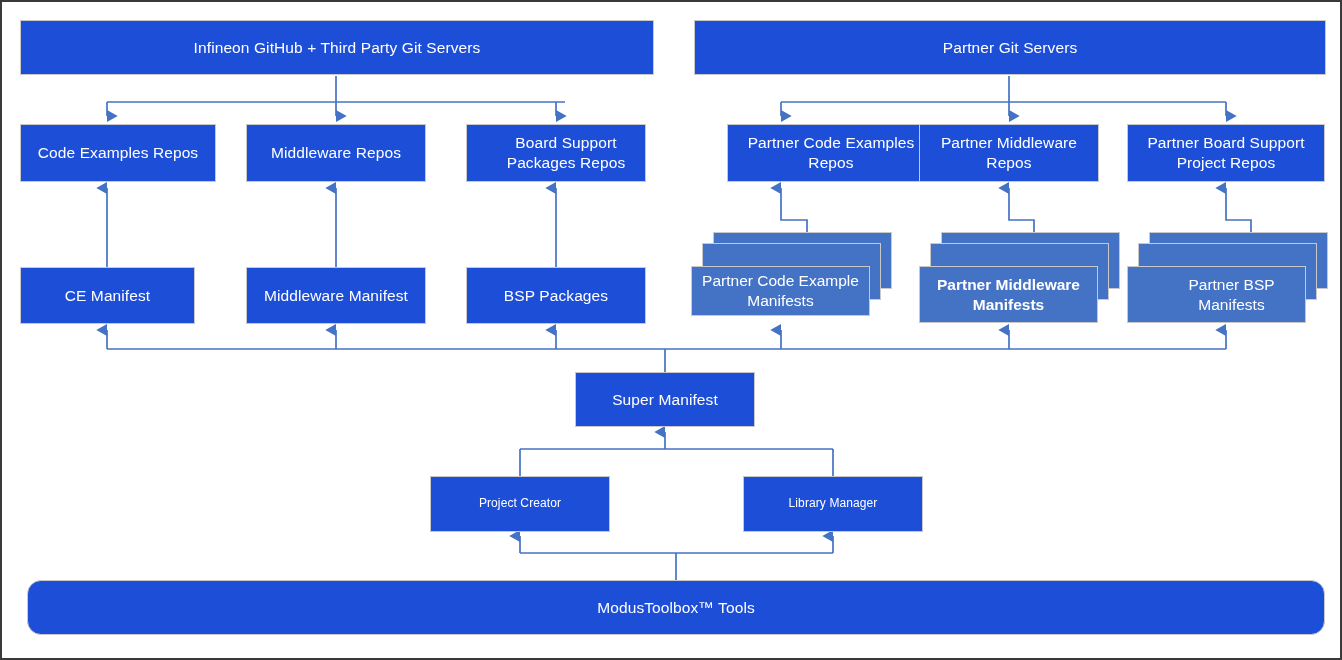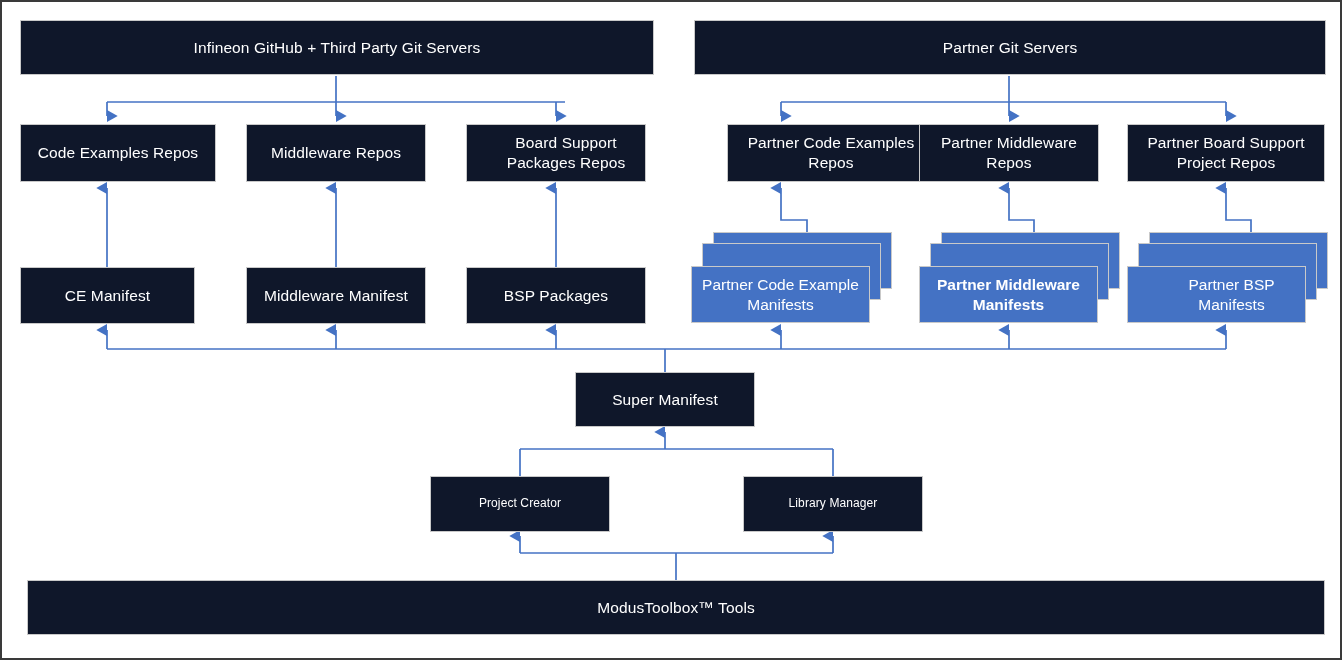--- a/index.html
+++ b/index.html
@@ -24,21 +24,21 @@
     position: absolute;
     left: 0;
     top: 0;
     width: 1342px;
     height: 660px;
     pointer-events: none;
     z-index: 1;
   }
   .node {
     position: absolute;
-    background: #0f172a;
+    background: #1d4ed8;
     border: 1px solid #c9c9c9;
     box-sizing: border-box;
     color: #ffffff;
     display: flex;
     align-items: center;
     justify-content: center;
     text-align: center;
     line-height: 1.28;
     z-index: 3;
     padding: 2px 6px;
@@ -209,21 +209,21 @@
     <span class="node-label">Middleware Manifest</span>
   </div>
 
   <div class="node manifest" style="left:464px; top:265px; width:180px; height:57px;">
     <span class="node-label">BSP Packages</span>
   </div>
 
   <div class="stack" style="left:689px; top:230px; width:212px; height:95px;">
     <div class="card back" style="left:22px; top:0px; width:179px; height:57px;"></div>
     <div class="card mid" style="left:11px; top:11px; width:179px; height:57px;"></div>
-    <div class="card front" style="left:0px; top:34px; width:179px; height:57px;">
+    <div class="card front" style="left:0px; top:34px; width:179px; height:50px;">
       <span class="node-label">Partner Code Example Manifests</span>
     </div>
   </div>
 
   <div class="stack" style="left:917px; top:230px; width:212px; height:95px;">
     <div class="card back" style="left:22px; top:0px; width:179px; height:57px;"></div>
     <div class="card mid" style="left:11px; top:11px; width:179px; height:57px;"></div>
     <div class="card front" style="left:0px; top:34px; width:179px; height:57px;font-weight:bold;">
       <span class="node-label">Partner Middleware Manifests</span>
     </div>
@@ -242,17 +242,17 @@
   </div>
 
   <div class="node tool" style="left:428px; top:474px; width:180px; height:56px;">
     <span class="node-label">Project Creator</span>
   </div>
 
   <div class="node tool" style="left:741px; top:474px; width:180px; height:56px;">
     <span class="node-label">Library Manager</span>
   </div>
 
-  <div class="node toolsbar" style="left:25px; top:578px; width:1298px; height:55px;">
+  <div class="node toolsbar" style="left:25px; top:578px; width:1298px; height:55px;border-radius:14px;">
     <span class="node-label">ModusToolbox™ Tools</span>
   </div>
 
 </div>
 
 </body></html>

